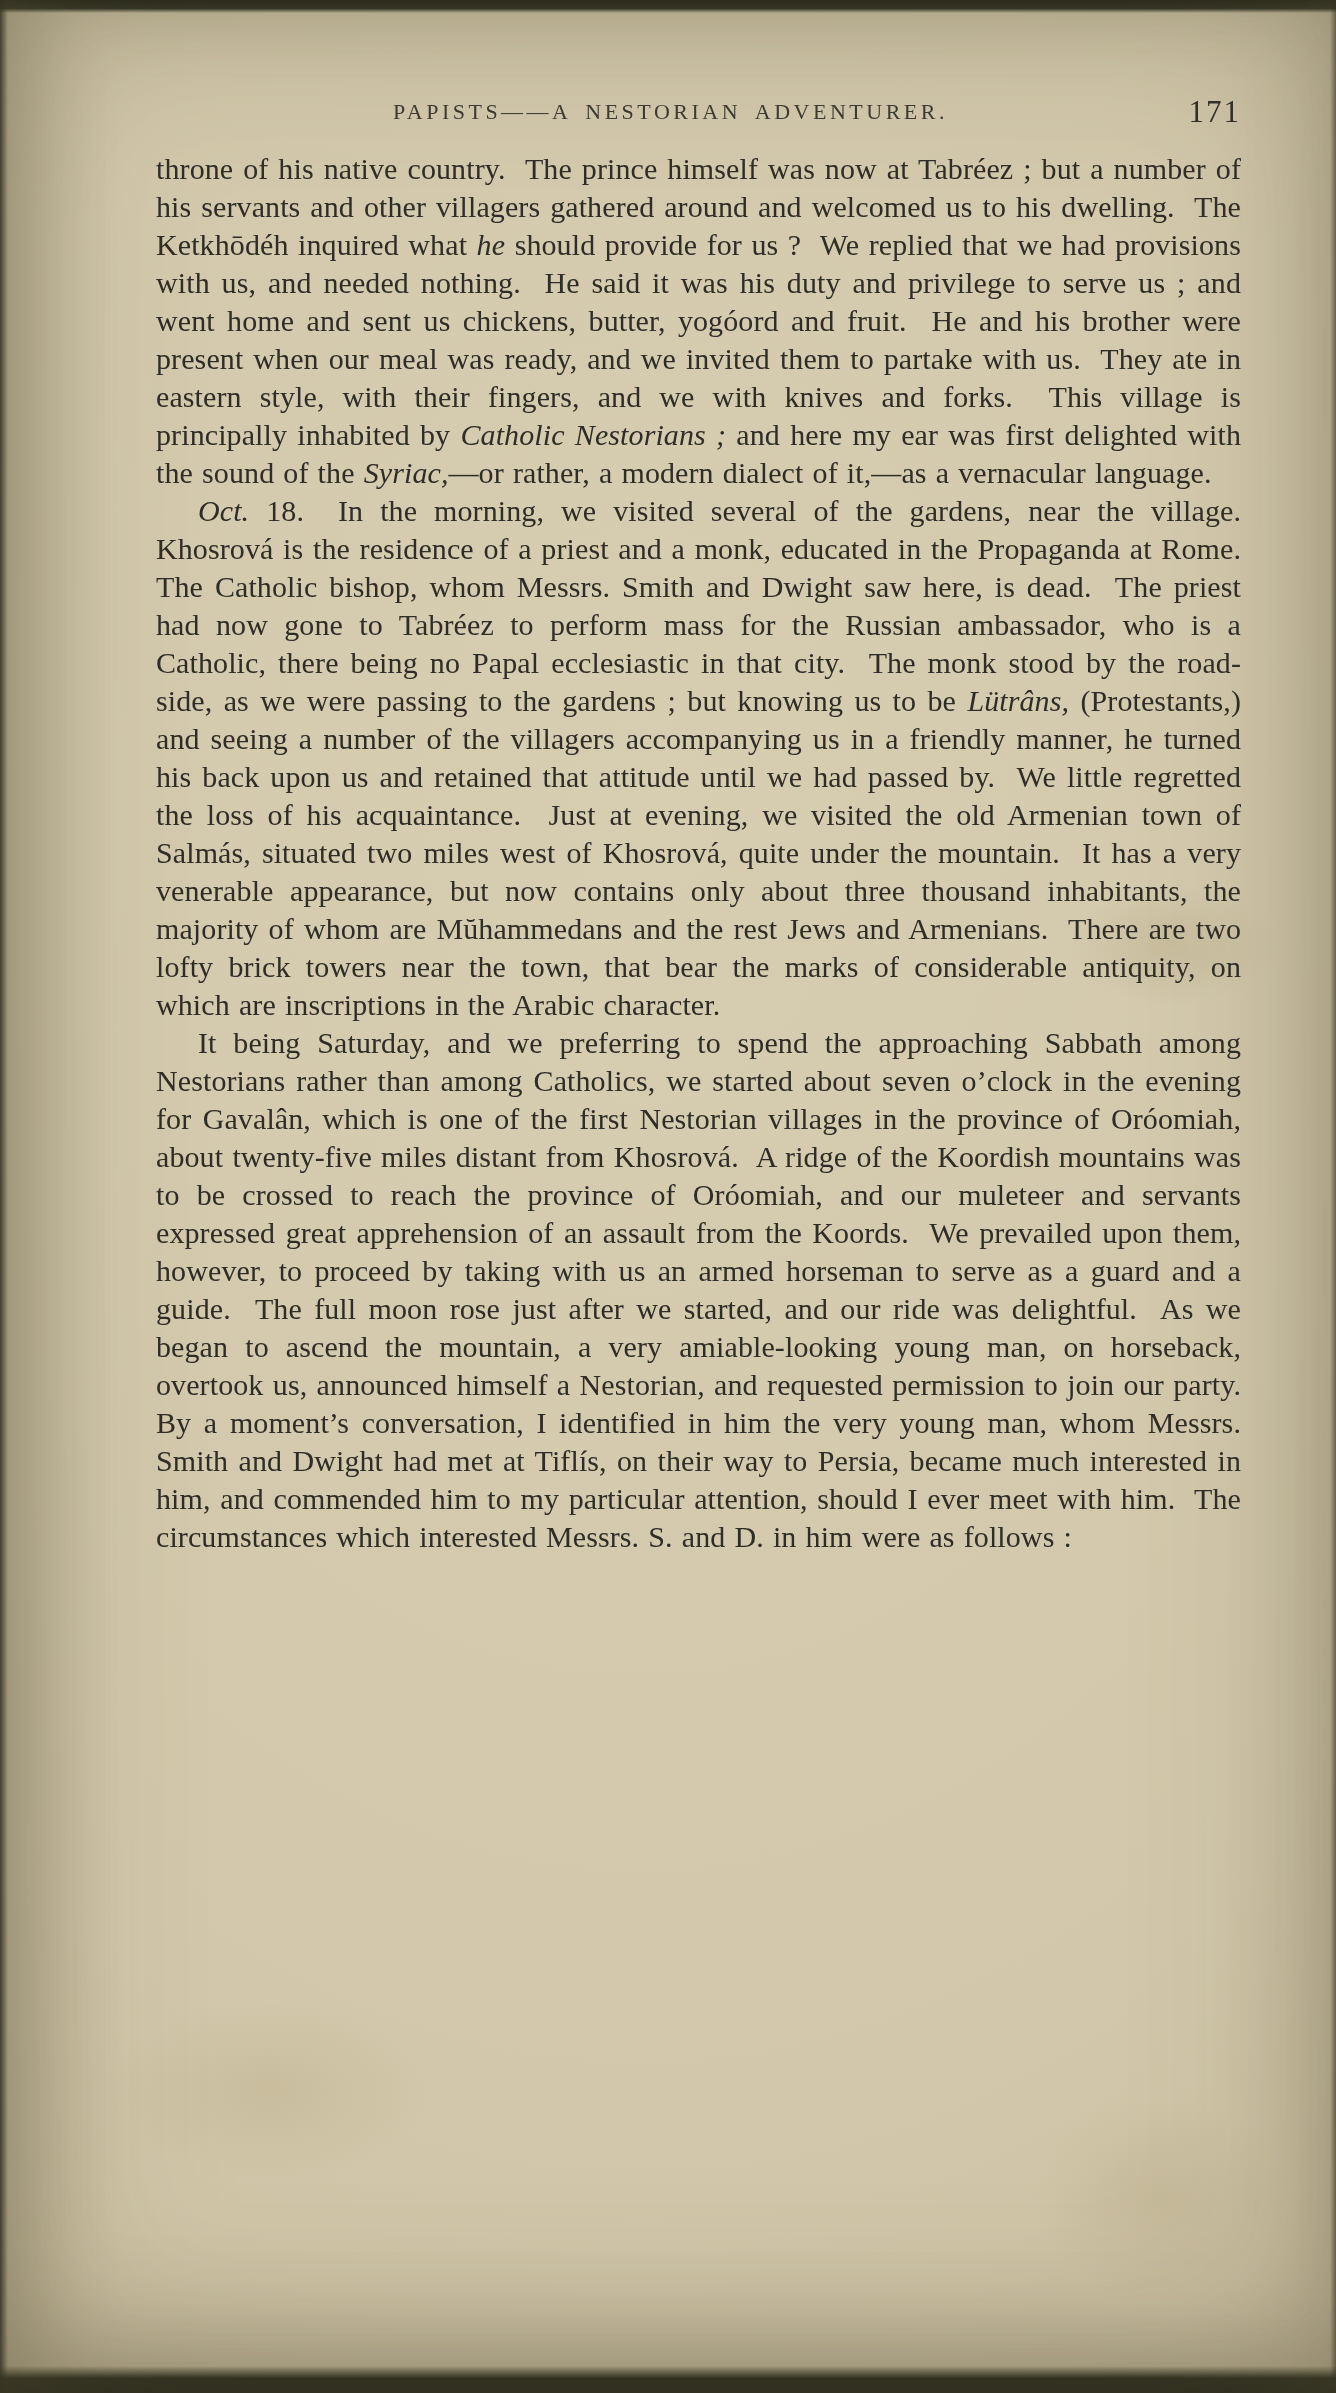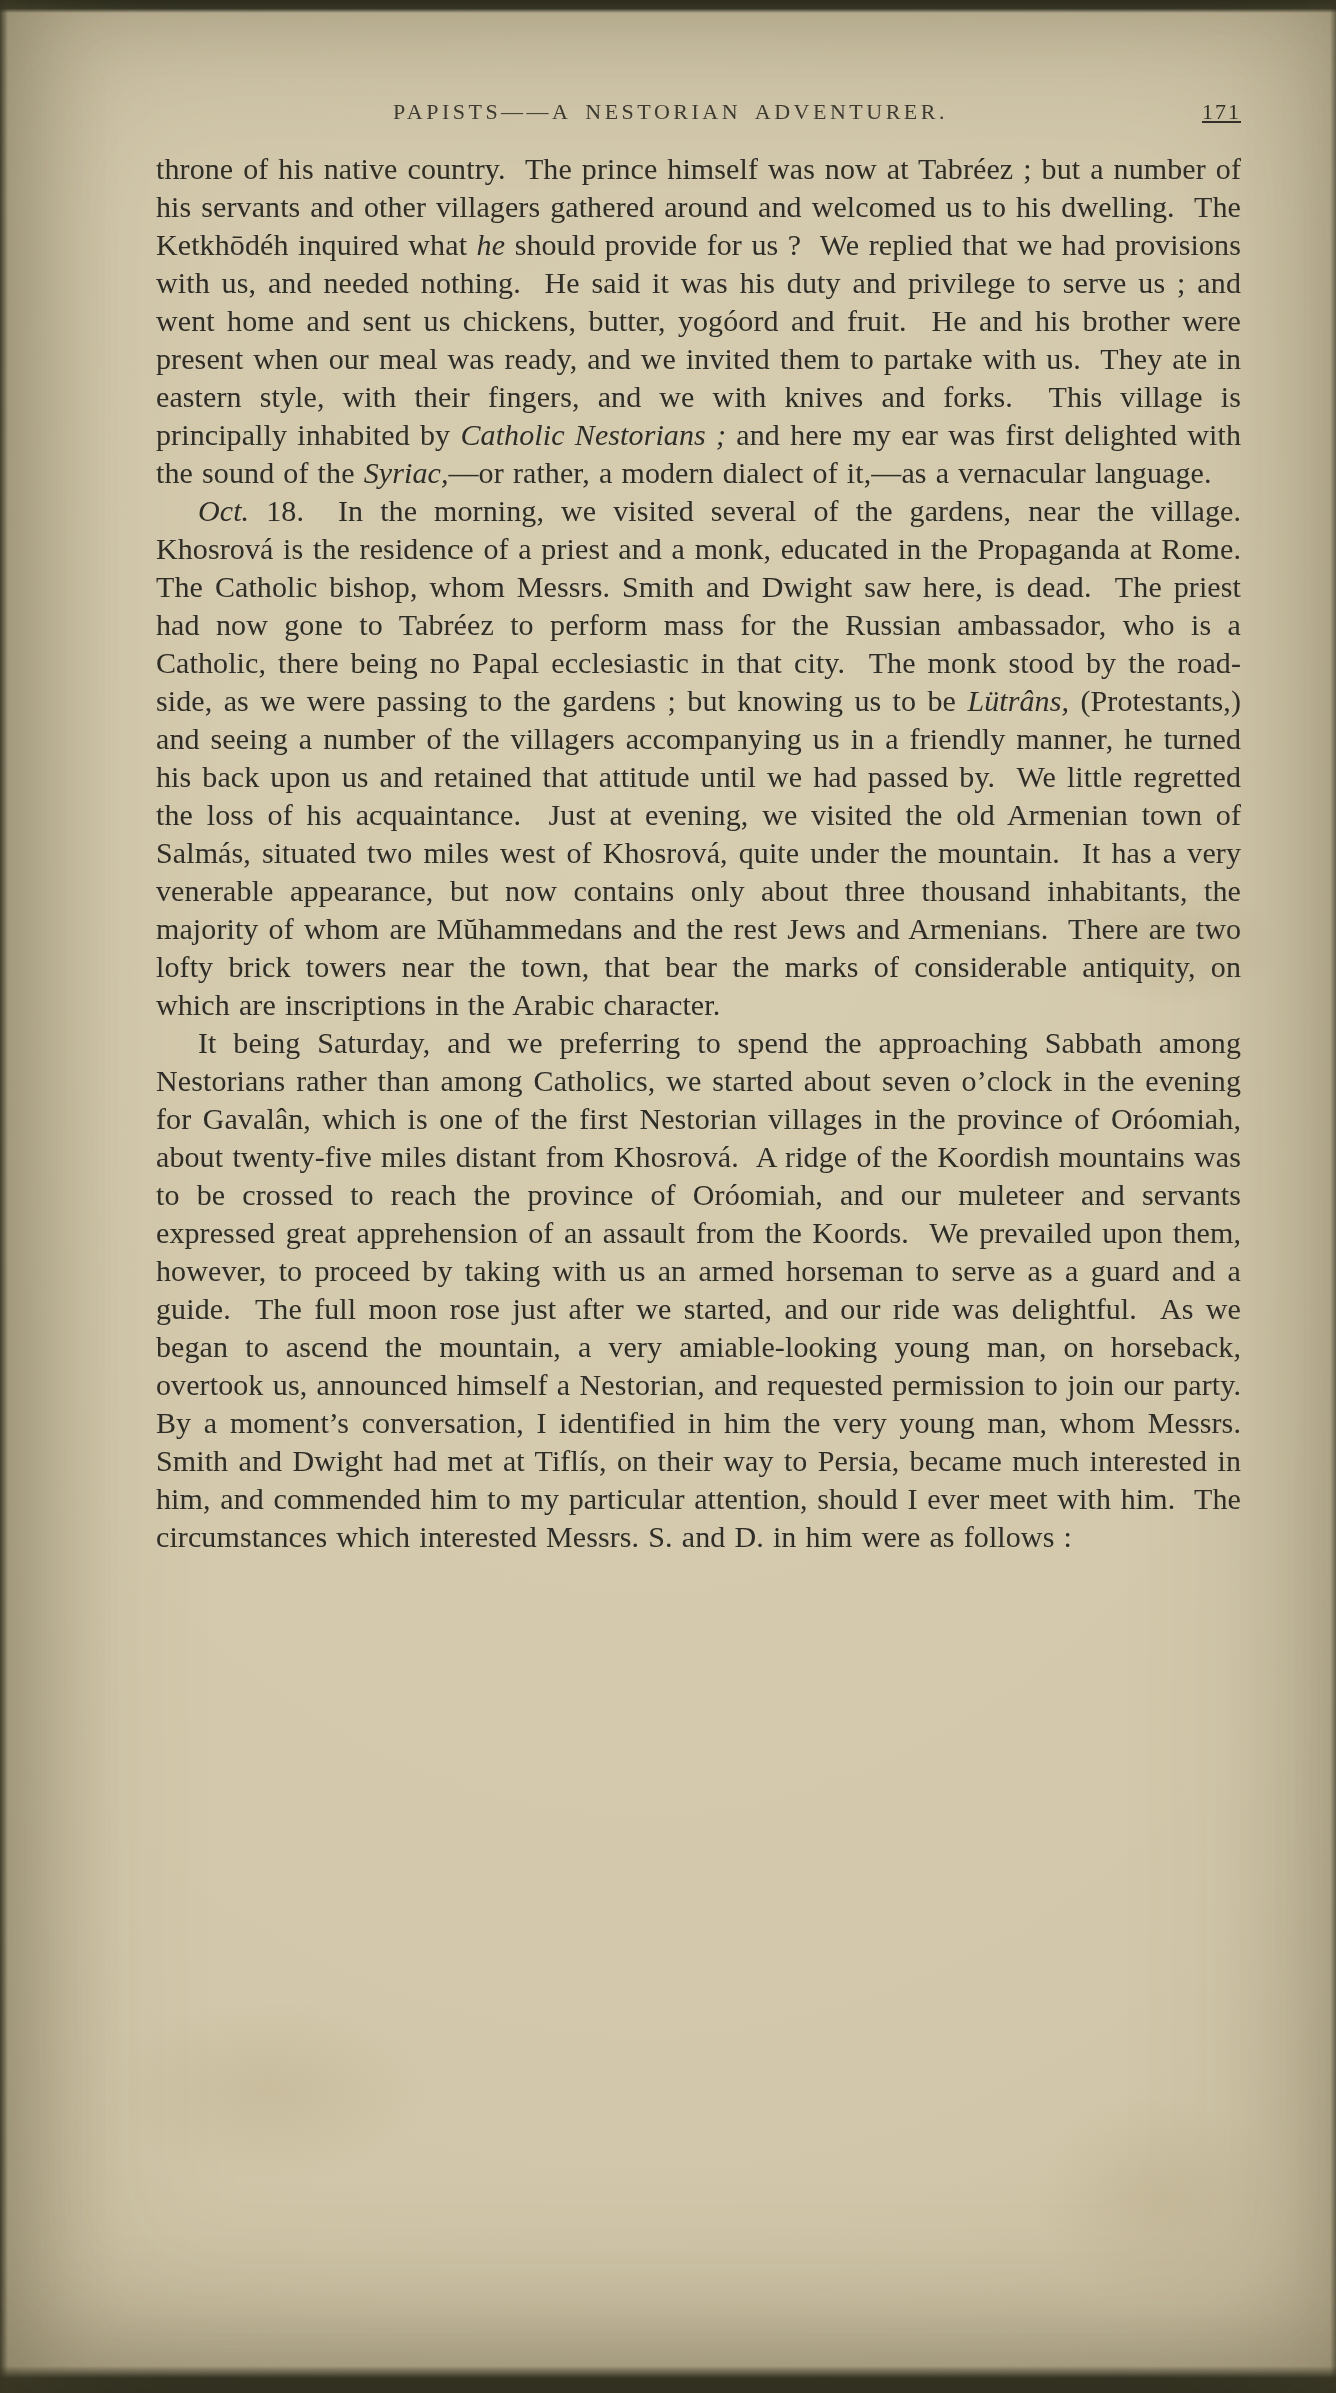--- a/index.html
+++ b/index.html
@@ -66,25 +66,24 @@
     text-align: center;
     font-size: 22px;
     letter-spacing: 3.5px;
     word-spacing: 6px;
     line-height: 36px;
     font-weight: 400;
     transform: translateX(-28px);
   }
   .page-number {
     position: absolute; right: 0; top: 0;
-    font-size: 22px;
+    font-size: 31px;
     line-height: 36px;
     letter-spacing: 2px;
     color: var(--ink, #2f2d27);
-    text-decoration: underline;
   }
   .body-text {
     margin-top: 20px;
     font-size: 30px;
     line-height: 38px;
     color: var(--ink, #2f2d27);
     text-align: justify;
     letter-spacing: 0.1px;
     word-spacing: 1.5px;
   }

